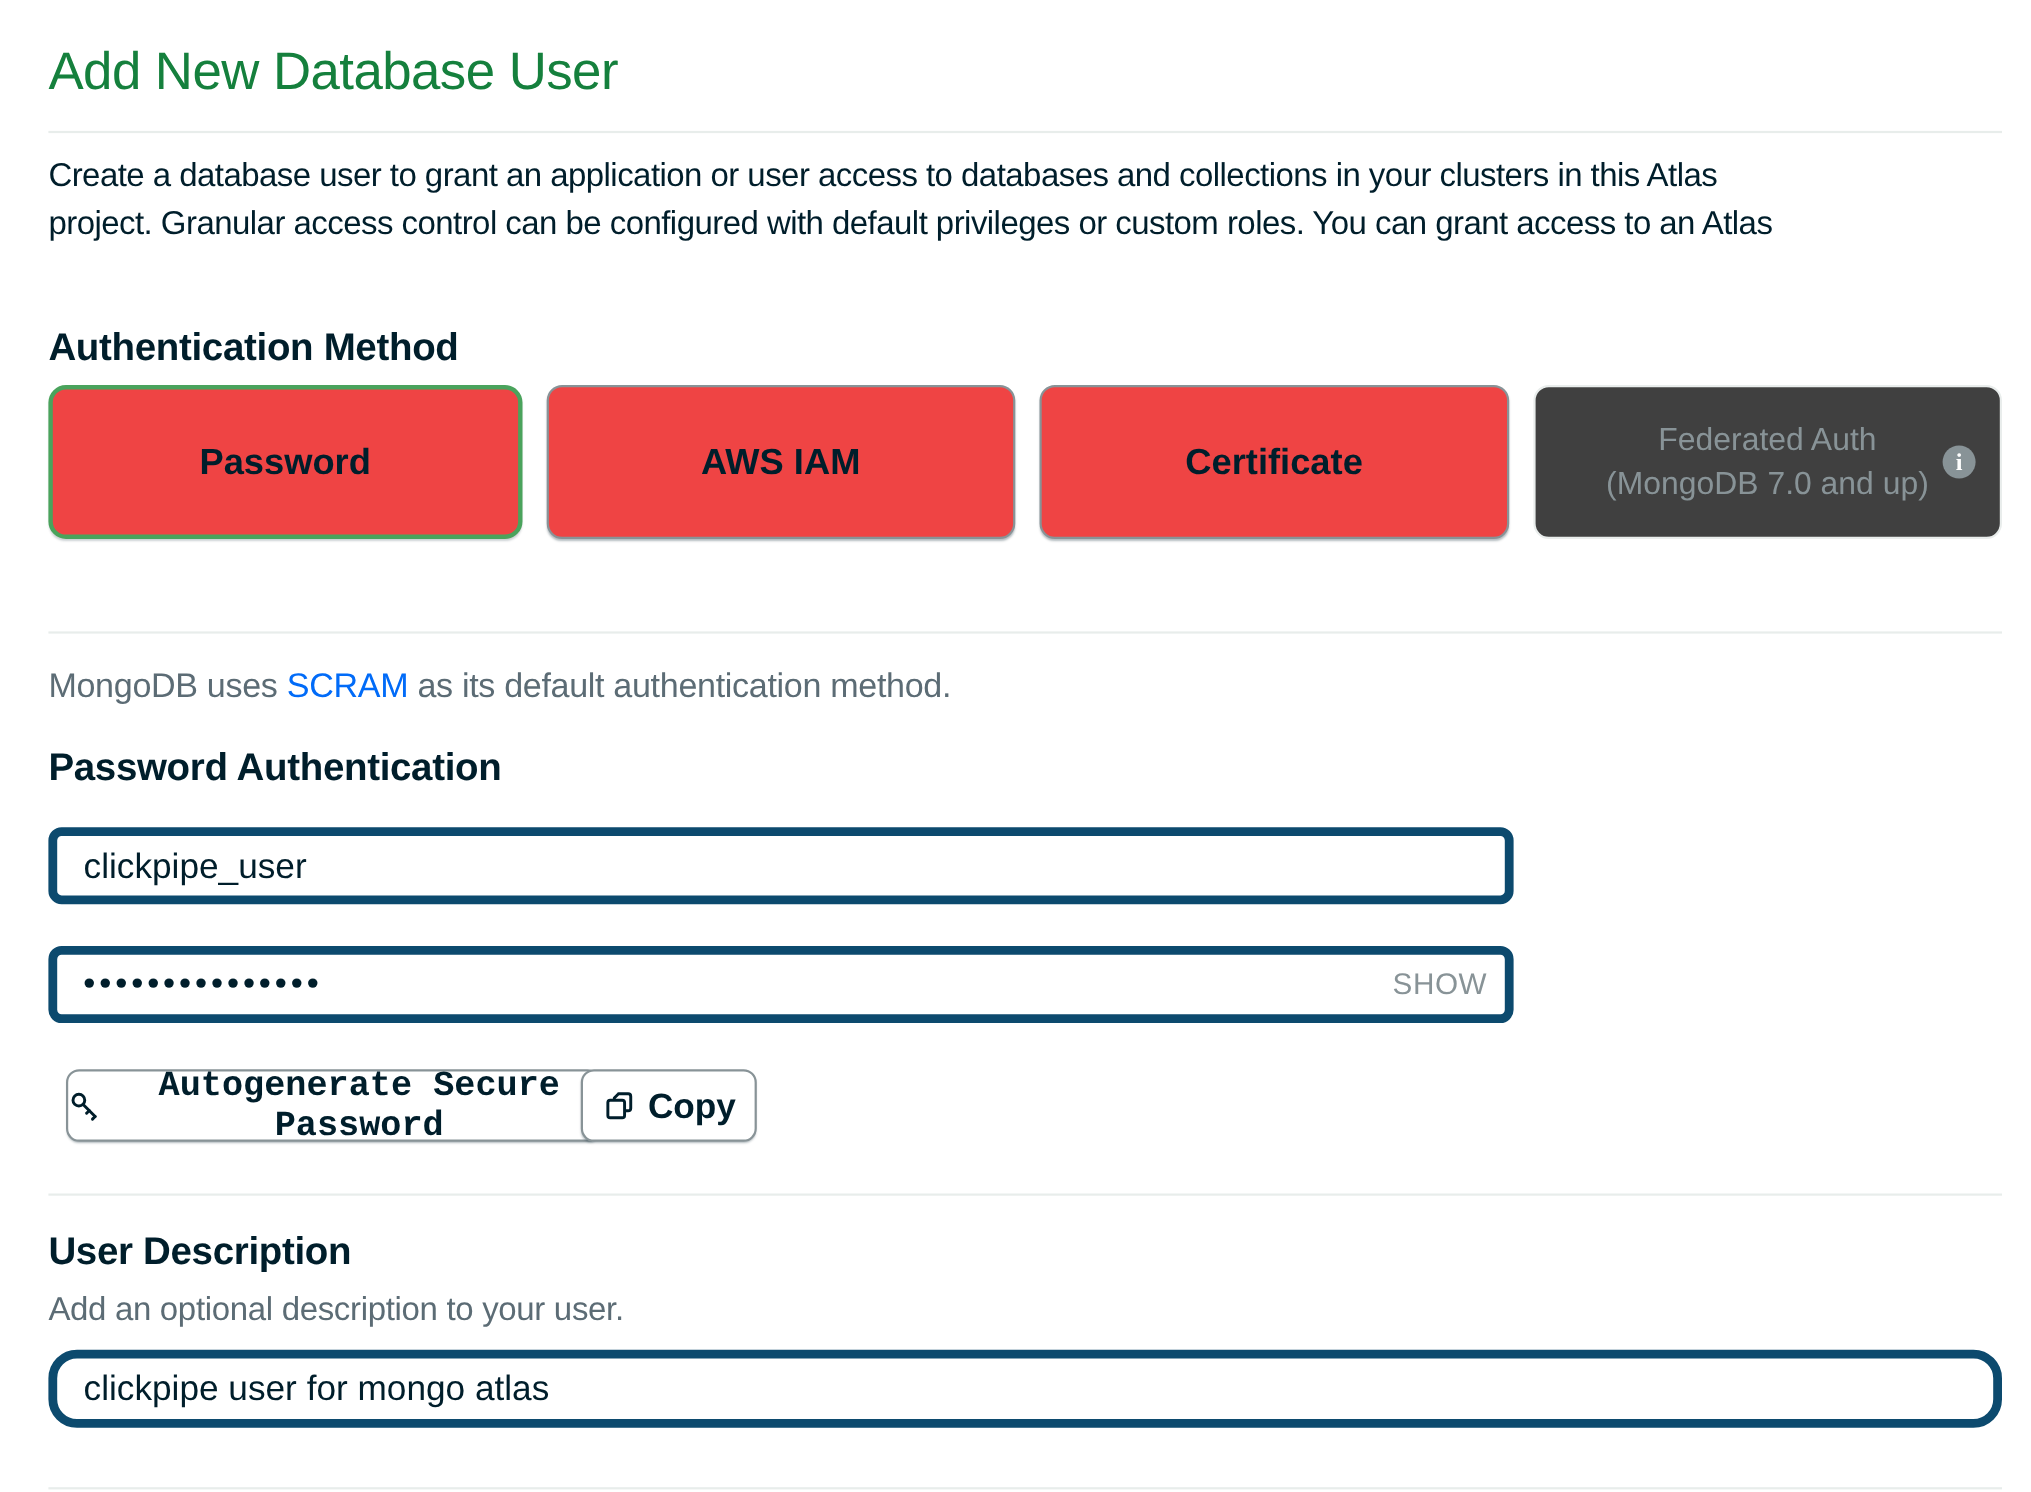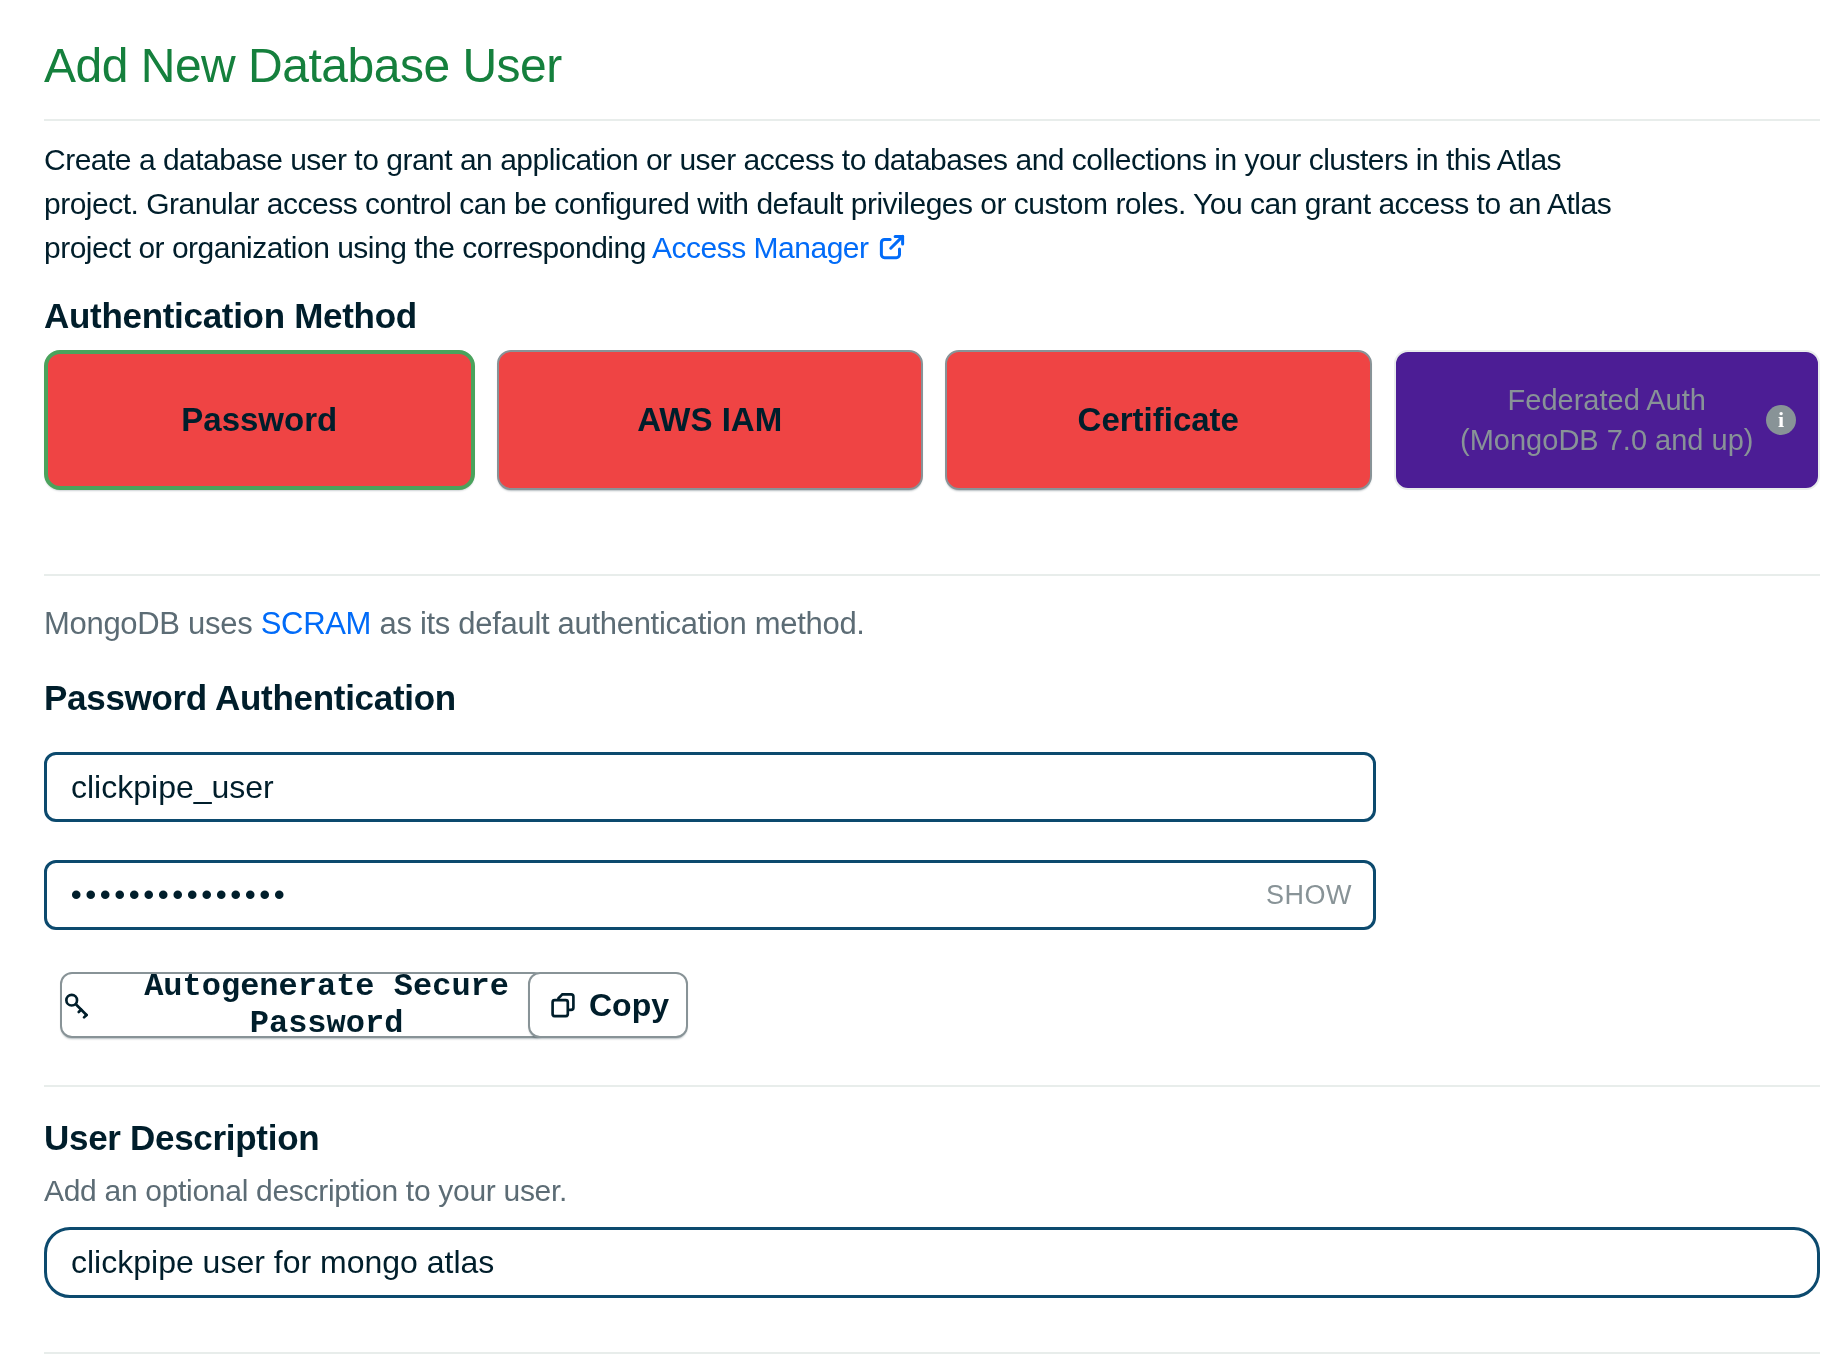--- a/index.html
+++ b/index.html
@@ -32,36 +32,36 @@
   .cards { left: 44px; top: 350px; width: 1776px; height: 140px; display: flex; gap: 22px; }
   .card {
     flex: 1; display: flex; align-items: center; justify-content: center;
     background: #ef4444; border: 2px solid #889397; border-radius: 14px;
     font-size: 33px; font-weight: 700; color: #001E2B; cursor: pointer;
     box-shadow: 0 2px 2px -1px rgba(0,30,43,0.30);
     position: relative;
   }
   .card.selected { border: 4px solid #4AA35C; border-radius: 16px; box-shadow: 0 2px 2px -1px rgba(0,30,43,0.20); }
   .card.disabled {
-    background: #4c1d95; border: 2px solid #E9EDEC; box-shadow: none;
+    background: #404040; border: 2px solid #E9EDEC; box-shadow: none;
     color: #889397; font-weight: 400; font-size: 29px; line-height: 40px;
     cursor: default; text-align: center; flex-direction: column;
   }
   .info-icon {
     position: absolute; right: 22px; top: 50%; transform: translateY(-50%);
     width: 30px; height: 30px; border-radius: 50%; background: #889397;
     color: #ffffff; font-family: "Liberation Serif", serif; font-weight: 700;
     font-size: 22px; line-height: 30px; text-align: center; cursor: pointer;
   }
 
   .note { left: 44px; top: 606px; font-size: 31px; letter-spacing: -0.3px; color: #5C6C75; }
 
   .text-input {
     position: absolute; left: 44px; height: 70px;
-    border: 3px solid #0c4a6e; border-radius: 12px; background: #fff;
+    border: 8px solid #0c4a6e; border-radius: 12px; background: #fff;
     font-family: "Liberation Sans", sans-serif; font-size: 32px; color: #001E2B;
     padding: 15px 24px; outline: none; width: 1332px;
   }
   #username-input { top: 752px; }
   .password-wrap { left: 44px; top: 860px; width: 1332px; height: 70px; }
   #password-input {
     position: absolute; left: 0; top: 0; width: 100%; height: 100%;
     font-size: 30px; font-weight: 700; letter-spacing: 4px;
   }
   .show-btn {
@@ -90,27 +90,20 @@
 </head>
 <body>
 
 <h1 class="abs page-title">Add New Database User</h1>
 
 <div class="divider" style="top:119px"></div>
 
 <div class="abs intro">
   <div class="iline">Create a database user to grant an application or user access to databases and collections in your clusters in this Atlas</div>
   <div class="iline">project. Granular access control can be configured with default privileges or custom roles. You can grant access to an Atlas</div>
-  <div class="iline">
-    <span>project or organization using the corresponding </span><a class="link"><span>Access Manager</span><svg class="ext-icon" width="30" height="30" viewBox="0 0 24 24" fill="none" stroke="#016BF8" stroke-width="2.4" stroke-linecap="round" stroke-linejoin="round" style="display:inline-block">
-          <path d="M18 13.5v4.5a2.5 2.5 0 0 1-2.5 2.5H6A2.5 2.5 0 0 1 3.5 18V8.5A2.5 2.5 0 0 1 6 6h4.5"></path>
-          <polyline points="14.5 3.5 20.5 3.5 20.5 9.5"></polyline>
-          <line x1="11" y1="13" x2="20.5" y2="3.5"></line>
-        </svg></a>
-  </div>
 </div>
 
 <h2 class="abs section-heading" style="left:44px; top:296px">Authentication Method</h2>
 
 <div class="abs cards">
   <div class="card selected">
     <span>Password</span>
   </div>
   <div class="card">
     <span>AWS IAM</span>

